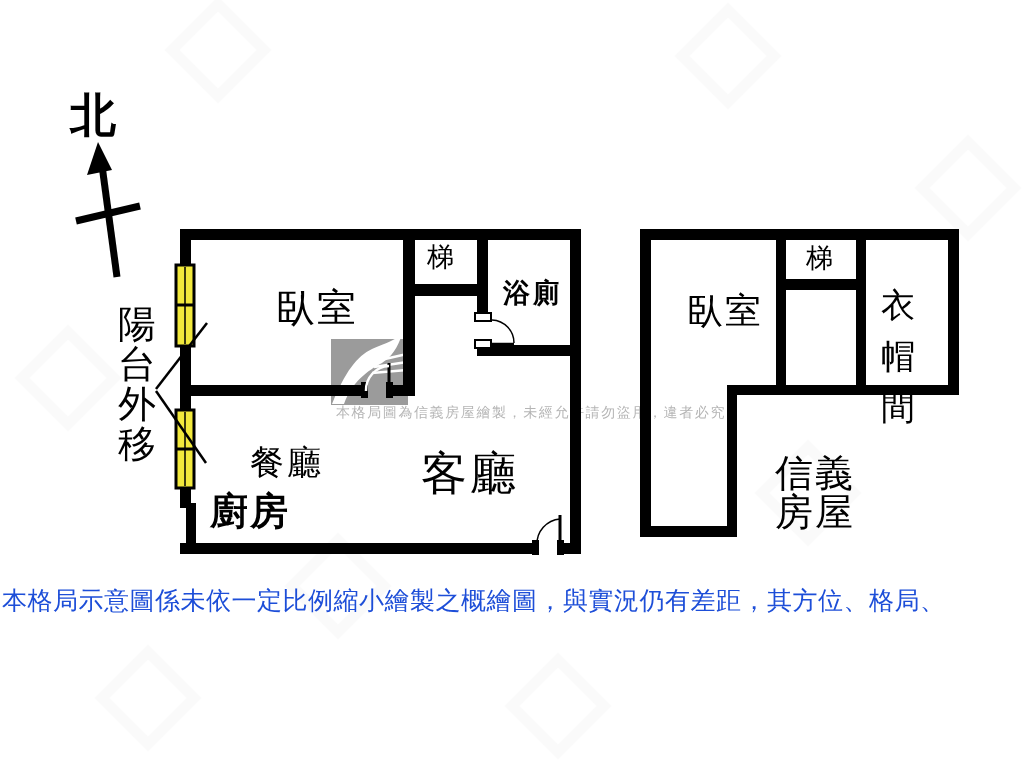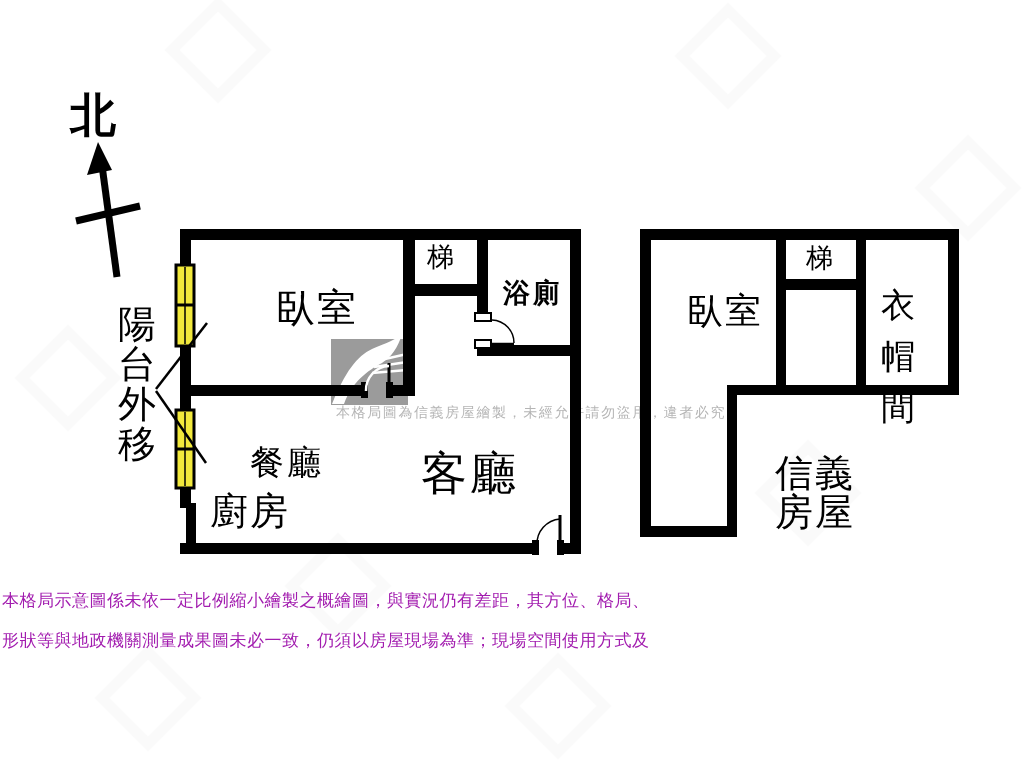--- a/index.html
+++ b/index.html
@@ -16,32 +16,32 @@
   #wm-notice{position:absolute;left:336px;top:404px;font-size:14px;color:#b5b5b5;
     letter-spacing:1.6px;white-space:nowrap;}
   
   .lbl{position:absolute;color:#000;white-space:nowrap;line-height:1.05;}
   #lbl-north{left:70px;top:92px;font-size:46px;font-weight:bold;}
   #lbl-bedroom-l{left:276px;top:288px;font-size:39px;letter-spacing:2px;}
   #lbl-stairs-l{left:427px;top:243px;font-size:27px;}
   #lbl-bath{left:503px;top:279px;font-size:27px;letter-spacing:3px;font-weight:bold;}
   #lbl-dining{left:250px;top:424px;font-size:34px;letter-spacing:3px;margin-top:21px;}
   #lbl-living{left:421px;top:450px;font-size:46px;letter-spacing:3px;}
-  #lbl-kitchen{left:210px;top:492px;font-size:38px;letter-spacing:2px;}
+  #lbl-kitchen{left:210px;top:492px;font-size:38px;letter-spacing:2px;font-weight:bold;}
   #lbl-balcony{left:118px;top:304px;font-size:38px;width:42px;line-height:40px;
     white-space:normal;word-break:break-all;text-align:left;}
   #lbl-bedroom-r{left:687px;top:293px;font-size:36px;letter-spacing:2px;}
   #lbl-stairs-r{left:806px;top:244px;font-size:27px;}
   #lbl-closet{left:866px;top:280px;font-size:34px;width:64px;line-height:51px;
     white-space:normal;text-align:center;}
   #lbl-mezz{left:775px;top:454px;font-size:38px;width:86px;line-height:39px;
     white-space:normal;letter-spacing:2px;}
   
-  #disclaimer{position:absolute;left:2px;top:581px;width:1021px;color:#a21caf;
-    font-size:17px;line-height:40px;letter-spacing:0.5px;}
+  #disclaimer{position:absolute;left:2px;top:581px;width:1021px;color:#1d4ed8;
+    font-size:25px;line-height:40px;letter-spacing:0.5px;}
   #disclaimer div{white-space:nowrap;}
 </style>
 </head>
 <body>
 
 <div id="stage">
 
   <div class="layer">
     <div class="diamond" style="left:180px;top:12px;"></div>
     <div class="diamond" style="left:690px;top:18px;"></div>
@@ -153,16 +153,15 @@
     <div class="lbl" id="lbl-kitchen">廚房</div>
     <div class="lbl" id="lbl-balcony">陽台外移</div>
     <div class="lbl" id="lbl-bedroom-r">臥室</div>
     <div class="lbl" id="lbl-stairs-r">梯</div>
     <div class="lbl" id="lbl-closet">衣帽間</div>
     <div class="lbl" id="lbl-mezz">信義房屋</div>
   </div>
 
   <div id="disclaimer">
     <div>本格局示意圖係未依一定比例縮小繪製之概繪圖，與實況仍有差距，其方位、格局、</div>
-    <div>形狀等與地政機關測量成果圖未必一致，仍須以房屋現場為準；現場空間使用方式及</div>
   </div>
 
 </div>
 
 </body></html>

